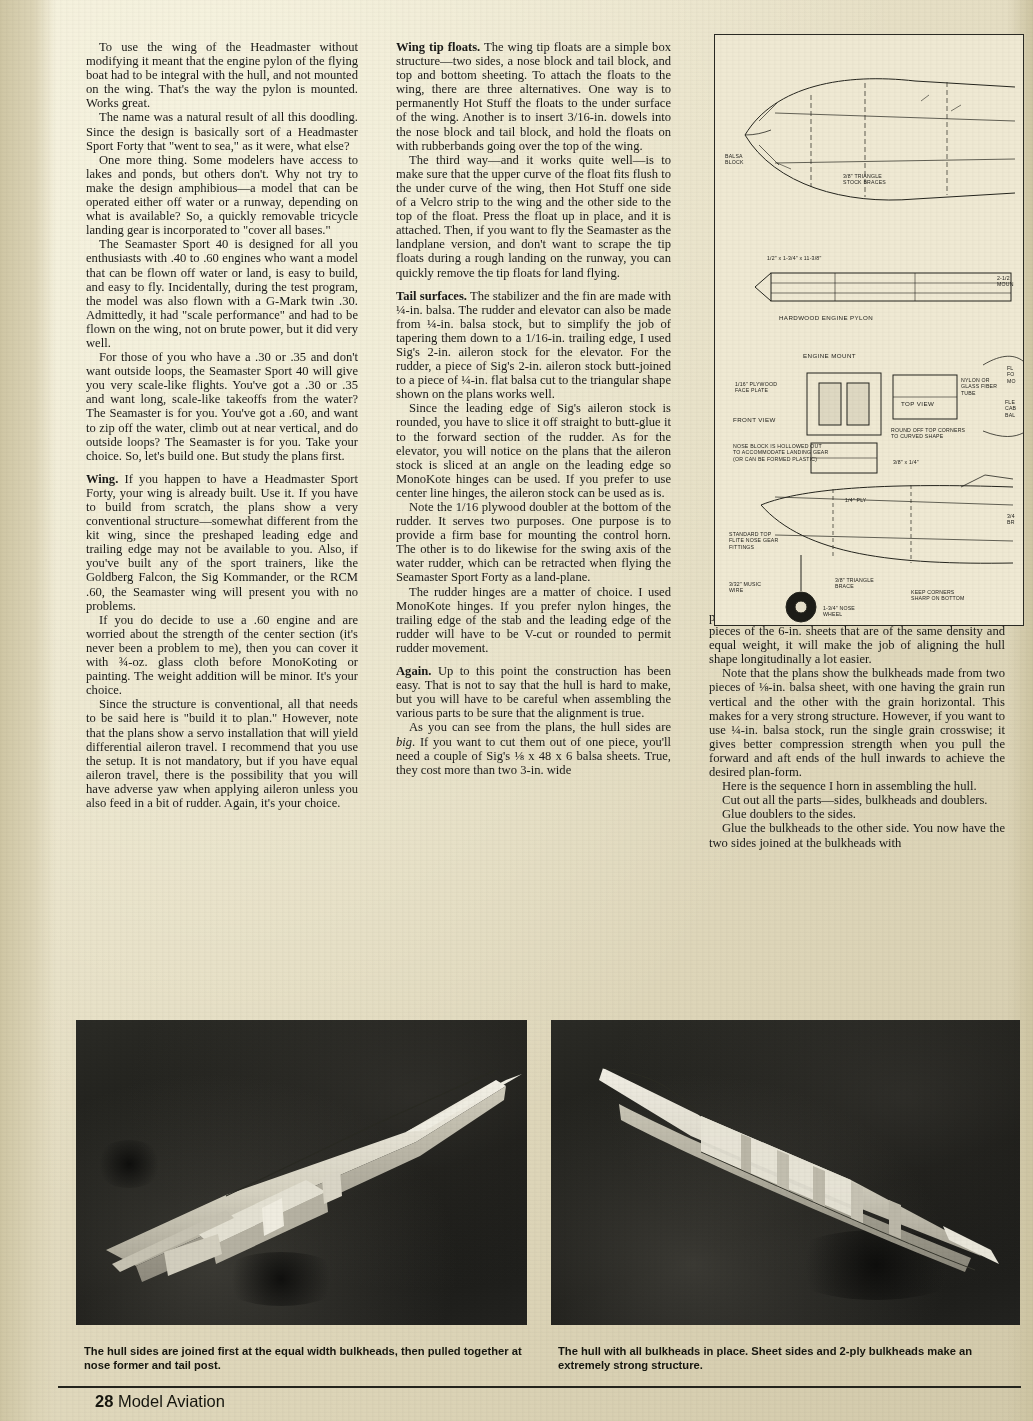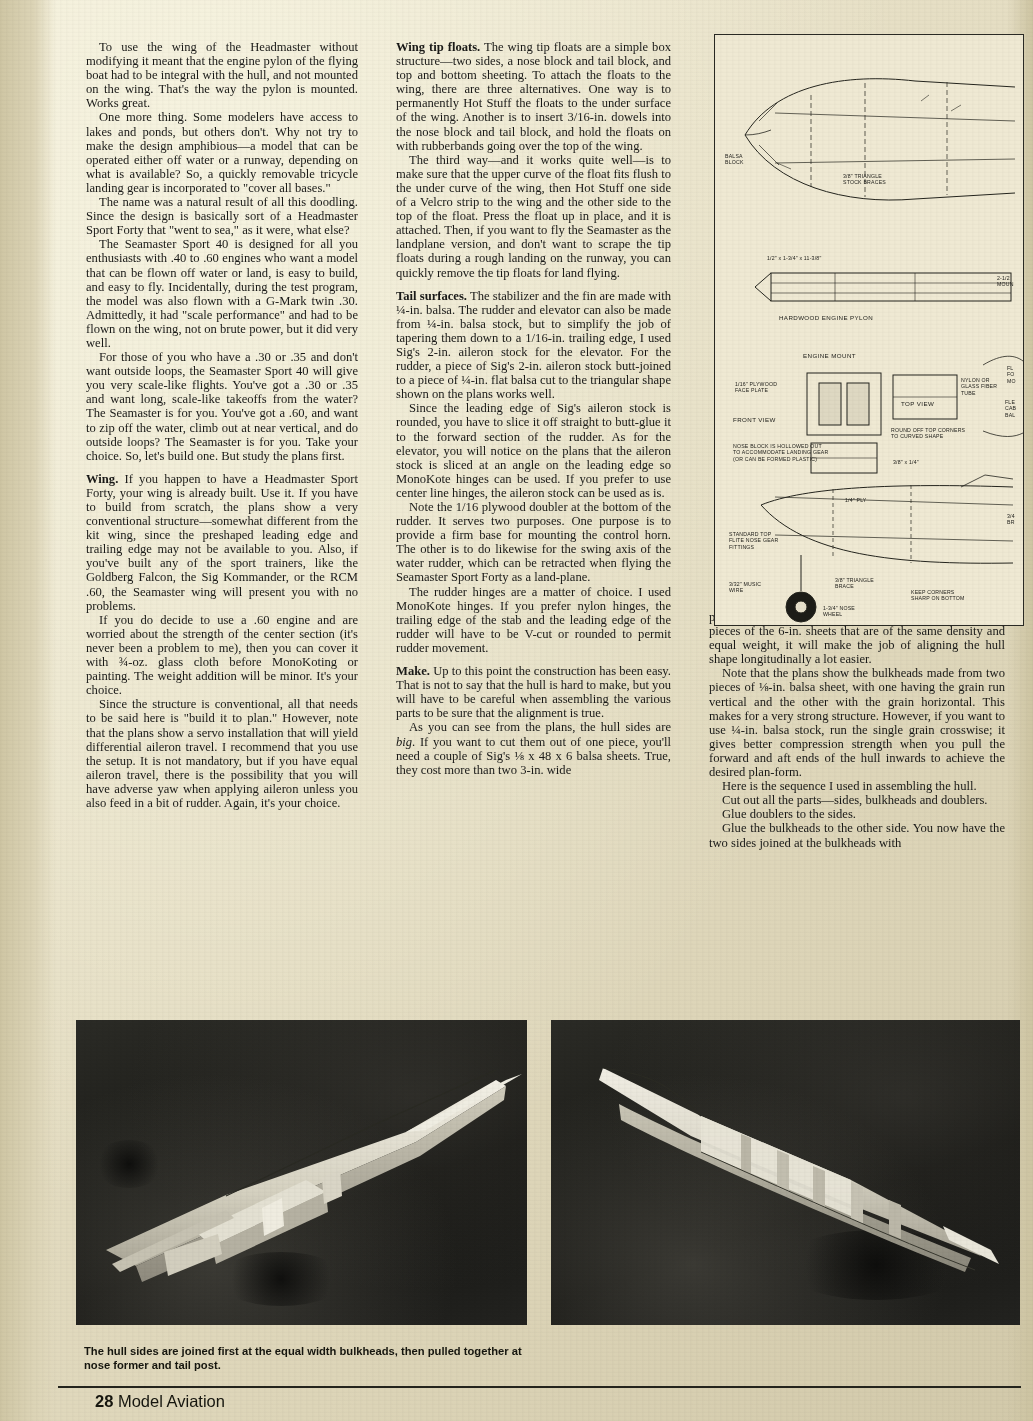--- a/index.html
+++ b/index.html
@@ -145,46 +145,46 @@
 </style>
 </head>
 <body>
 
 <div class="page">
   <div class="left-edge"></div>
   <div class="right-edge"></div>
 
   <div class="col" id="col1">
     <p>To use the wing of the Headmaster without modifying it meant that the engine pylon of the flying boat had to be integral with the hull, and not mounted on the wing. That's the way the pylon is mounted. Works great.</p>
+    <p>The name was a natural result of all this doodling. Since the design is basically sort of a Headmaster Sport Forty that "went to sea," as it were, what else?</p>
     <p>One more thing. Some modelers have access to lakes and ponds, but others don't. Why not try to make the design amphibious—a model that can be operated either off water or a runway, depending on what is available? So, a quickly removable tricycle landing gear is incorporated to "cover all bases."</p>
-    <p>The name was a natural result of all this doodling. Since the design is basically sort of a Headmaster Sport Forty that "went to sea," as it were, what else?</p>
     <p>The Seamaster Sport 40 is designed for all you enthusiasts with .40 to .60 engines who want a model that can be flown off water or land, is easy to build, and easy to fly. Incidentally, during the test program, the model was also flown with a G-Mark twin .30. Admittedly, it had "scale performance" and had to be flown on the wing, not on brute power, but it did very well.</p>
     <p>For those of you who have a .30 or .35 and don't want outside loops, the Seamaster Sport 40 will give you very scale-like flights. You've got a .30 or .35 and want long, scale-like takeoffs from the water? The Seamaster is for you. You've got a .60, and want to zip off the water, climb out at near vertical, and do outside loops? The Seamaster is for you. Take your choice. So, let's build one. But study the plans first.</p>
     <p class="sect"><span class="head">Wing.</span> <span>If you happen to have a Headmaster Sport Forty, your wing is already built. Use it. If you have to build from scratch, the plans show a very conventional structure—somewhat different from the kit wing, since the preshaped leading edge and trailing edge may not be available to you. Also, if you've built any of the sport trainers, like the Goldberg Falcon, the Sig Kommander, or the RCM .60, the Seamaster wing will present you with no problems.</span></p>
     <p>If you do decide to use a .60 engine and are worried about the strength of the center section (it's never been a problem to me), then you can cover it with ¾-oz. glass cloth before MonoKoting or painting. The weight addition will be minor. It's your choice.</p>
     <p>Since the structure is conventional, all that needs to be said here is "build it to plan." However, note that the plans show a servo installation that will yield differential aileron travel. I recommend that you use the setup. It is not mandatory, but if you have equal aileron travel, there is the possibility that you will have adverse yaw when applying aileron unless you also feed in a bit of rudder. Again, it's your choice.</p>
   </div>
 
   <div class="col" id="col2">
     <p class="noind"><span class="head">Wing tip floats.</span> <span>The wing tip floats are a simple box structure—two sides, a nose block and tail block, and top and bottom sheeting. To attach the floats to the wing, there are three alternatives. One way is to permanently Hot Stuff the floats to the under surface of the wing. Another is to insert 3/16-in. dowels into the nose block and tail block, and hold the floats on with rubberbands going over the top of the wing.</span></p>
     <p>The third way—and it works quite well—is to make sure that the upper curve of the float fits flush to the under curve of the wing, then Hot Stuff one side of a Velcro strip to the wing and the other side to the top of the float. Press the float up in place, and it is attached. Then, if you want to fly the Seamaster as the landplane version, and don't want to scrape the tip floats during a rough landing on the runway, you can quickly remove the tip floats for land flying.</p>
 
     <p class="sect"><span class="head">Tail surfaces.</span> <span>The stabilizer and the fin are made with ¼-in. balsa. The rudder and elevator can also be made from ¼-in. balsa stock, but to simplify the job of tapering them down to a 1/16-in. trailing edge, I used Sig's 2-in. aileron stock for the elevator. For the rudder, a piece of Sig's 2-in. aileron stock butt-joined to a piece of ¼-in. flat balsa cut to the triangular shape shown on the plans works well.</span></p>
     <p>Since the leading edge of Sig's aileron stock is rounded, you have to slice it off straight to butt-glue it to the forward section of the rudder. As for the elevator, you will notice on the plans that the aileron stock is sliced at an angle on the leading edge so MonoKote hinges can be used. If you prefer to use center line hinges, the aileron stock can be used as is.</p>
     <p>Note the 1/16 plywood doubler at the bottom of the rudder. It serves two purposes. One purpose is to provide a firm base for mounting the control horn. The other is to do likewise for the swing axis of the water rudder, which can be retracted when flying the Seamaster Sport Forty as a land-plane.</p>
     <p>The rudder hinges are a matter of choice. I used MonoKote hinges. If you prefer nylon hinges, the trailing edge of the stab and the leading edge of the rudder will have to be V-cut or rounded to permit rudder movement.</p>
 
-    <p class="sect"><span class="head">Make.</span> <span>Up to this point the construction has been easy. That is not to say that the hull is hard to make, but you will have to be careful when assembling the various parts to be sure that the alignment is true.</span></p>
+    <p class="sect"><span class="head">Again.</span> <span>Up to this point the construction has been easy. That is not to say that the hull is hard to make, but you will have to be careful when assembling the various parts to be sure that the alignment is true.</span></p>
     <p>As you can see from the plans, the hull sides are <em>big</em>. If you want to cut them out of one piece, you'll need a couple of Sig's ⅛ x 48 x 6 balsa sheets. True, they cost more than two 3-in. wide</p>
   </div>
 
   <div class="col" id="col3">
     <p class="noind">pieces butt-joined at one edge, but if you can get two pieces of the 6-in. sheets that are of the same density and equal weight, it will make the job of aligning the hull shape longitudinally a lot easier.</p>
     <p>Note that the plans show the bulkheads made from two pieces of ⅛-in. balsa sheet, with one having the grain run vertical and the other with the grain horizontal. This makes for a very strong structure. However, if you want to use ¼-in. balsa stock, run the single grain crosswise; it gives better compression strength when you pull the forward and aft ends of the hull inwards to achieve the desired plan-form.</p>
-    <p>Here is the sequence I used in assembling the hull.</p>
+    <p>Here is the sequence I horn in assembling the hull.</p>
     <p>Cut out all the parts—sides, bulkheads and doublers.</p>
     <p>Glue doublers to the sides.</p>
     <p>Glue the bulkheads to the other side. You now have the two sides joined at the bulkheads with</p>
   </div>
 
   <div id="plan-figure">
     <svg width="308" height="590" viewBox="0 0 308 590">
       <g fill="none" stroke="#25251e" stroke-width="1">
 
         <path d="M30 100 C 60 50, 130 38, 200 46 L 300 52"></path>
@@ -327,20 +327,21 @@
       <path d="M262 146 L 274 151 L 274 188 L 262 183 Z" fill="#bdb9aa"></path>
       <path d="M300 162 L 312 167 L 312 204 L 300 199 Z" fill="#c6c2b3"></path>
       <path d="M338 180 L 350 185 L 350 219 L 338 214 Z" fill="#bbb7a8"></path>
       <path d="M52 48 C 100 54, 120 66, 150 96" stroke="#2b2b24" stroke-width="1.2" fill="none"></path>
       <path d="M150 132 C 240 172, 340 218, 424 250" stroke="#37372e" stroke-width="1" fill="none"></path>
       <path d="M392 206 L 440 230 L 448 244 L 398 220 Z" fill="#e9e6da"></path>
     </svg>
   </div>
 
   <div class="caption" id="caption-left">The hull sides are joined first at the equal width bulkheads, then pulled together at nose former and tail post.</div>
+  <div class="caption" id="caption-right">The hull with all bulkheads in place. Sheet sides and 2-ply bulkheads make an extremely strong structure.</div>
 
   <div class="footer-rule"></div>
   <div id="folio">
     <span class="num">28</span>
     <span class="mag">Model Aviation</span>
   </div>
 
   <div class="grain"></div>
 </div>
 

